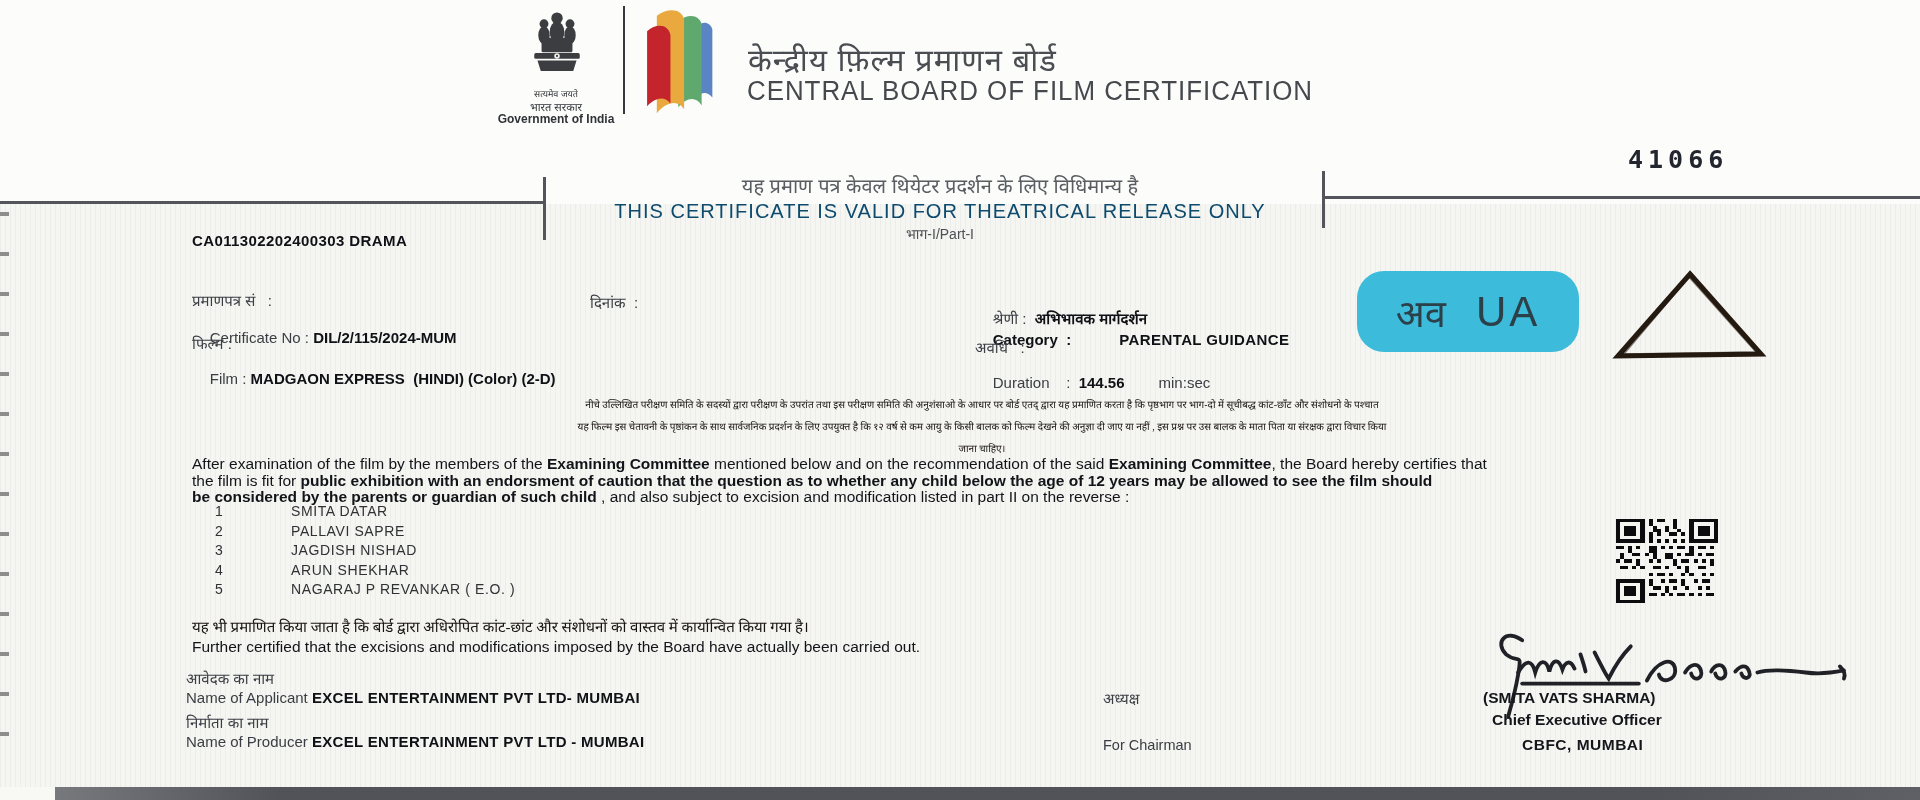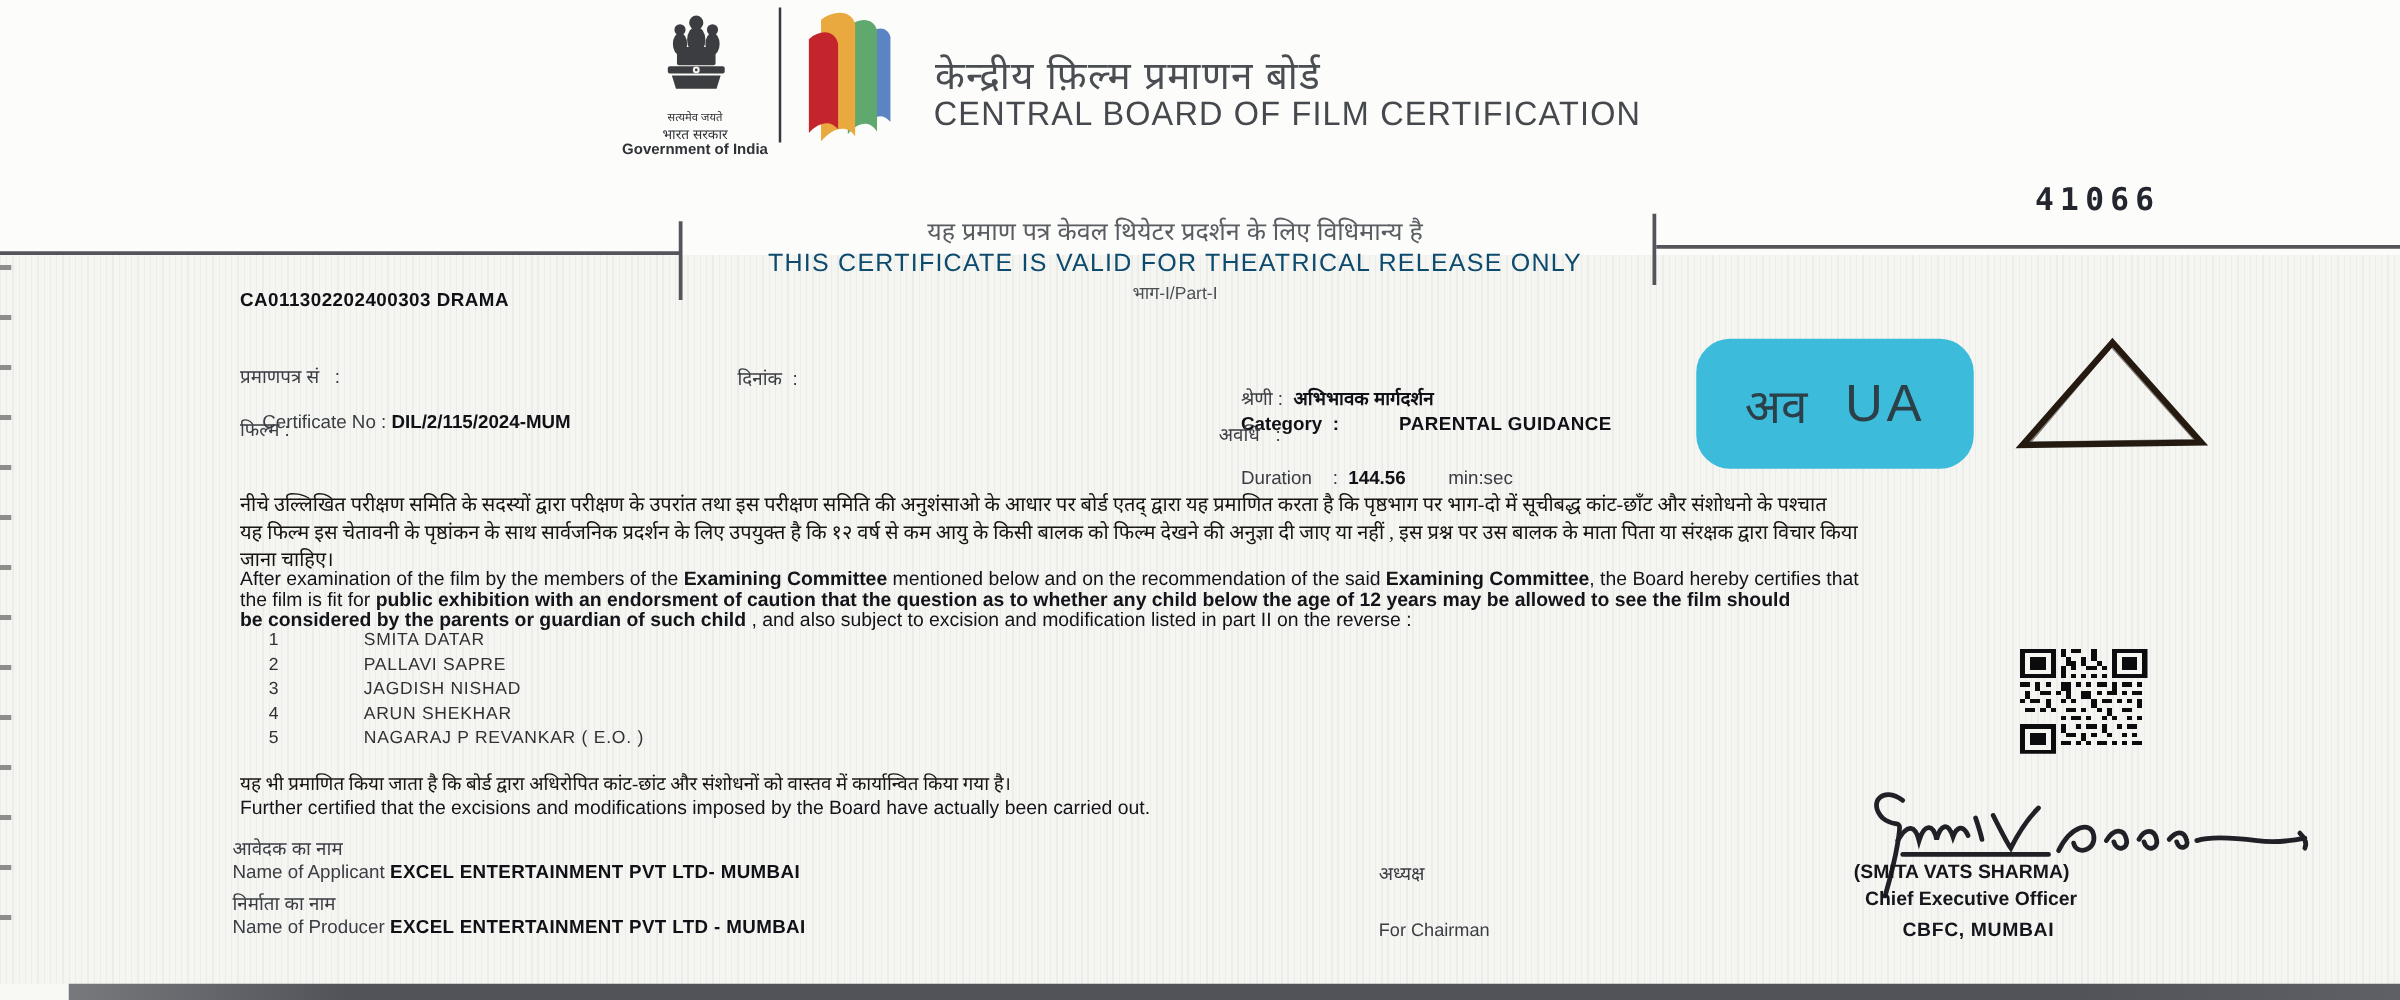--- a/index.html
+++ b/index.html
@@ -39,26 +39,26 @@
     font-size:25px;letter-spacing:5px;color:#23262e;}
   .rule{background:#53555a;height:3px;}
   .bbar{background:#53555a;width:3px;}
   .banner{left:555px;top:174px;width:770px;text-align:center;color:#595d62;}
   .banner .hi-line{font-size:20px;line-height:25px;}
   .banner .en-line{font-size:20px;letter-spacing:1px;line-height:24px;color:#0c4a6e;}
   .banner .part{font-size:14px;line-height:22px;color:#4c4f54;}
   .lbl{color:#3a3d43;font-size:15px;}
   .val{color:#0f1116;font-weight:bold;font-size:15px;}
   .hi-serif{font-family:"Liberation Serif","DejaVu Serif",serif;}
-  .para{font-size:16px;line-height:22px;color:#17130e;width:1580px;}
+  .para{font-size:10px;line-height:22px;color:#17130e;width:1580px;text-align:center;}
   .para-en{font-size:15.5px;line-height:16.5px;color:#121419;width:1575px;}
   .clist{left:215px;top:502px;font-size:14px;letter-spacing:0.6px;color:#2f3134;line-height:19.5px;}
   .cnum{display:inline-block;width:76px;}
   .badge{
-    left:1357px;top:271px;width:222px;height:104px;border-radius:27px;
+    left:1357px;top:271px;width:222px;height:81px;border-radius:27px;
     background:#3dbbdb;display:flex;align-items:center;justify-content:center;
     color:#2c4049;
   }
   .badge .hi-part{font-size:38px;margin-right:30px;}
   .badge .en-part{font-size:42px;letter-spacing:3px;font-weight:500;}
   .sig-name{left:1483px;top:689px;font-size:15.5px;font-weight:bold;color:#14161b;}
   .sig-title{left:1492px;top:711px;font-size:15.5px;font-weight:bold;color:#14161b;}
   .sig-org{left:1522px;top:736px;font-size:15.5px;font-weight:bold;color:#14161b;letter-spacing:0.5px;}
 </style>
 </head>
@@ -116,20 +116,23 @@
   <div class="abs val pre" style="left:192px;top:232px;letter-spacing:0.4px;">CA011302202400303 DRAMA</div>
 
   <div class="abs lbl pre" style="left:192px;top:290px;">प्रमाणपत्र सं   :</div>
   <div class="abs pre" style="left:192px;top:311px;">
     <span class="lbl pre">Certificate No : </span><span class="val pre">DIL/2/115/2024-MUM</span>
   </div>
 
   <div class="abs lbl pre" style="left:590px;top:292px;">दिनांक  :</div>
 
   <div class="abs lbl pre" style="left:192px;top:333px;">फिल्म :</div>
+  <div class="abs pre" style="left:192px;top:352px;">
+    <span class="lbl pre">Film : </span><span class="val pre">MADGAON EXPRESS  (HINDI) (Color) (2-D)</span>
+  </div>
 
   <div class="abs pre" style="left:975px;top:290px;">
     <span class="lbl pre">श्रेणी :  </span><span class="val pre">अभिभावक मार्गदर्शन</span>
   </div>
   <div class="abs pre" style="left:975px;top:313px;">
     <span class="val pre">Category  : </span><span class="val pre" style="letter-spacing:0.4px;margin-left:44px;">PARENTAL GUIDANCE</span>
   </div>
   <div class="abs lbl pre" style="left:975px;top:337px;">अवधि   :</div>
   <div class="abs pre" style="left:975px;top:356px;">
     <span class="lbl pre">Duration    :  </span><span class="val pre">144.56</span><span class="lbl pre" style="margin-left:34px;">min:sec</span>

